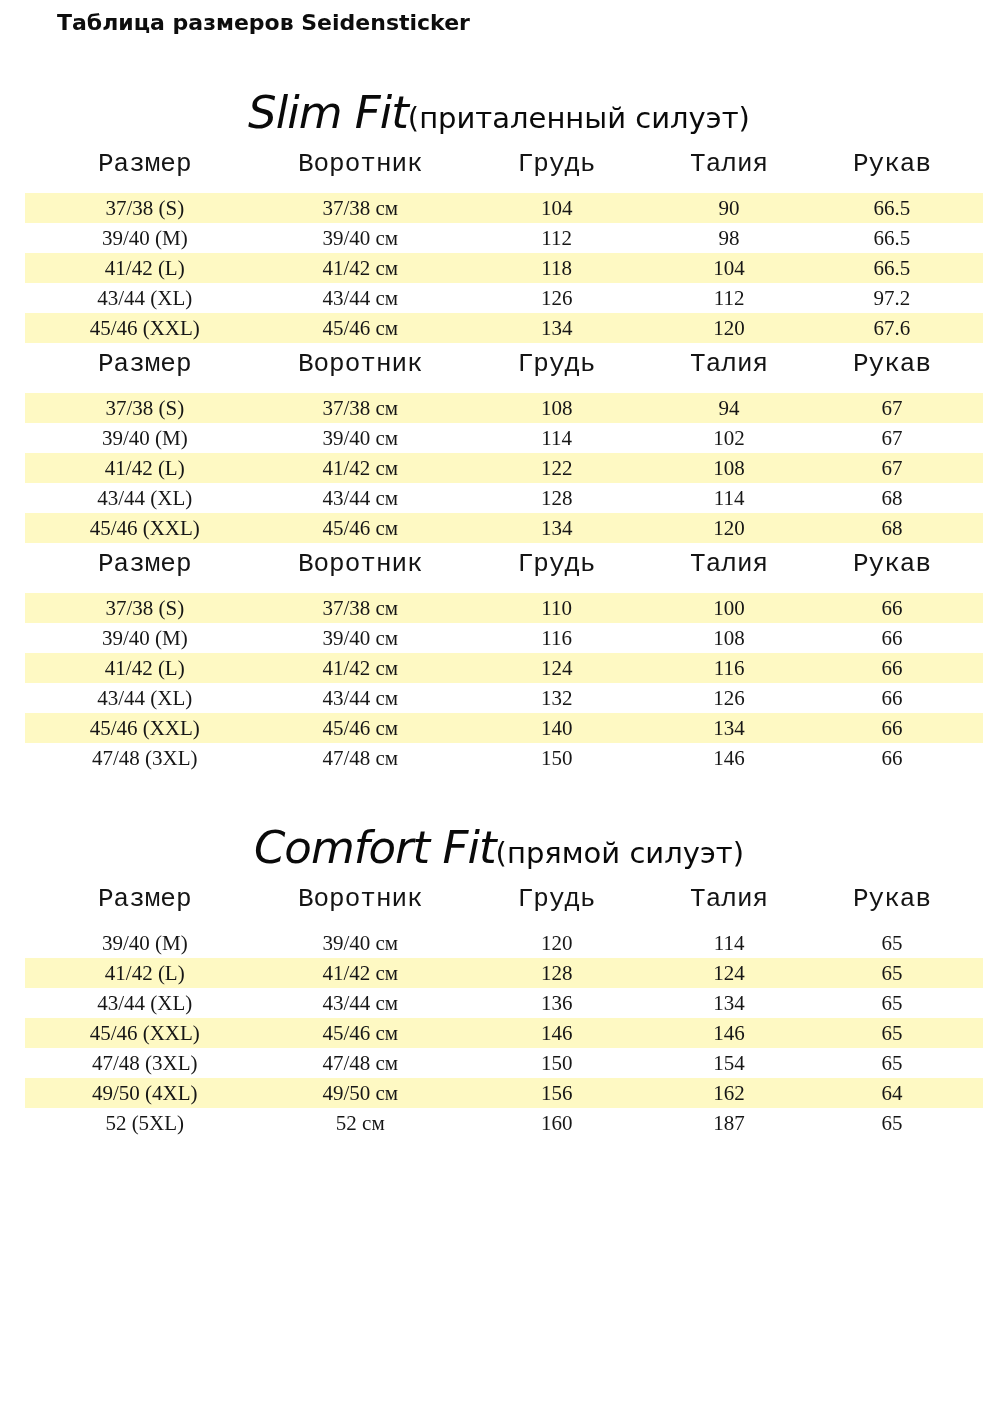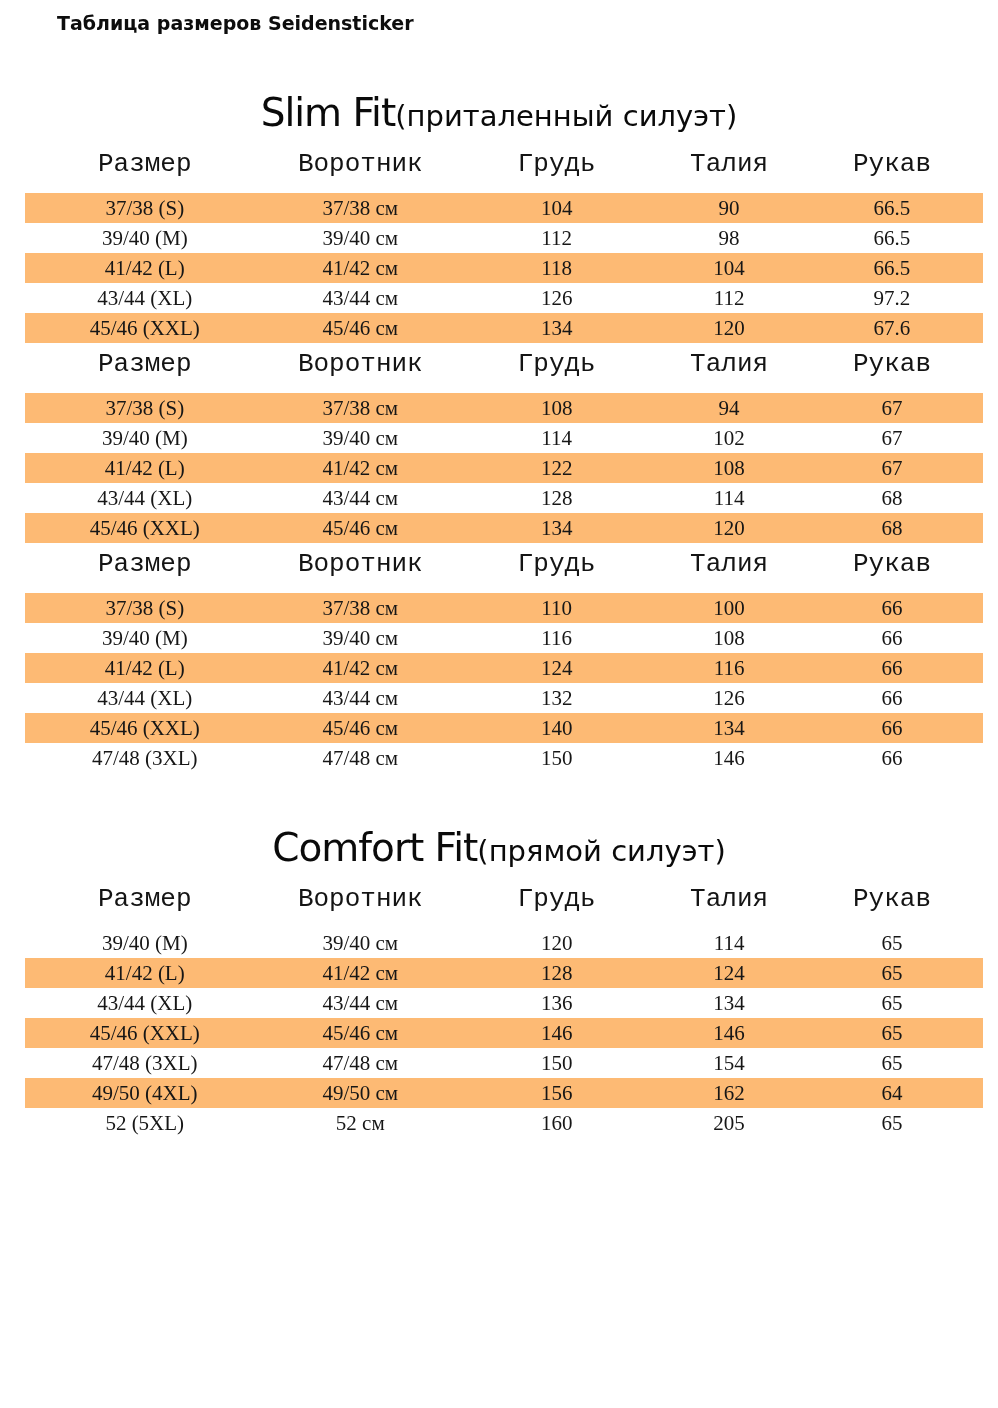--- a/index.html
+++ b/index.html
@@ -10,39 +10,40 @@
   body {
     width: 998px;
     height: 1408px;
     overflow: hidden;
     font-family: "Liberation Serif", serif;
     color: #111111;
   }
   .doc-title {
     font-family: "DejaVu Sans", sans-serif;
     font-weight: bold;
-    font-size: 19px;
+    font-size: 22px;
     line-height: 30px;
     margin: 0;
     padding: 8px 0 0 57px;
     color: #0d0d0d;
   }
   .fit-section h2 {
     margin: 45px 0 0 0;
     height: 60px;
     line-height: 60px;
     text-align: center;
     font-family: "DejaVu Sans", sans-serif;
     font-weight: normal;
     color: #0a0a0a;
     white-space: nowrap;
   }
   .fit-name {
-    font-size: 39px;
+    font-size: 45px;
     letter-spacing: -1px;
+    font-style: italic;
   }
   .fit-subtitle {
     font-size: 29px;
     margin-left: 0;
   }
   table.size-table {
     border-collapse: collapse;
     table-layout: fixed;
     width: 958px;
     margin-left: 25px;
@@ -63,21 +64,21 @@
   }
   table.size-table td {
     font-size: 21px;
     line-height: 30px;
     height: 30px;
     padding: 0;
     text-align: center;
     color: #161616;
     white-space: nowrap;
   }
-  tr.row-gray { background: #fdba74; margin-left: 44px; }
+  tr.row-gray { background: #fef9c3; margin-left: 44px; }
 </style>
 </head>
 <body>
 
 <main>
   <h1 class="doc-title">Таблица размеров Seidensticker</h1>
   <div id="sections">
       <section class="fit-section">
         <h2><span class="fit-name">Slim Fit</span><span class="fit-subtitle">(приталенный силуэт)</span></h2>
         <table class="size-table">
@@ -316,20 +317,20 @@
               <td>49/50 (4XL)</td>
               <td>49/50 см</td>
               <td>156</td>
               <td>162</td>
               <td>64</td>
             </tr>
             <tr>
               <td>52 (5XL)</td>
               <td>52 см</td>
               <td>160</td>
-              <td>205</td>
+              <td>187</td>
               <td>65</td>
             </tr>
           </tbody>
         </table>
       </section>
     </div>
 </main>
 
 </body></html>

